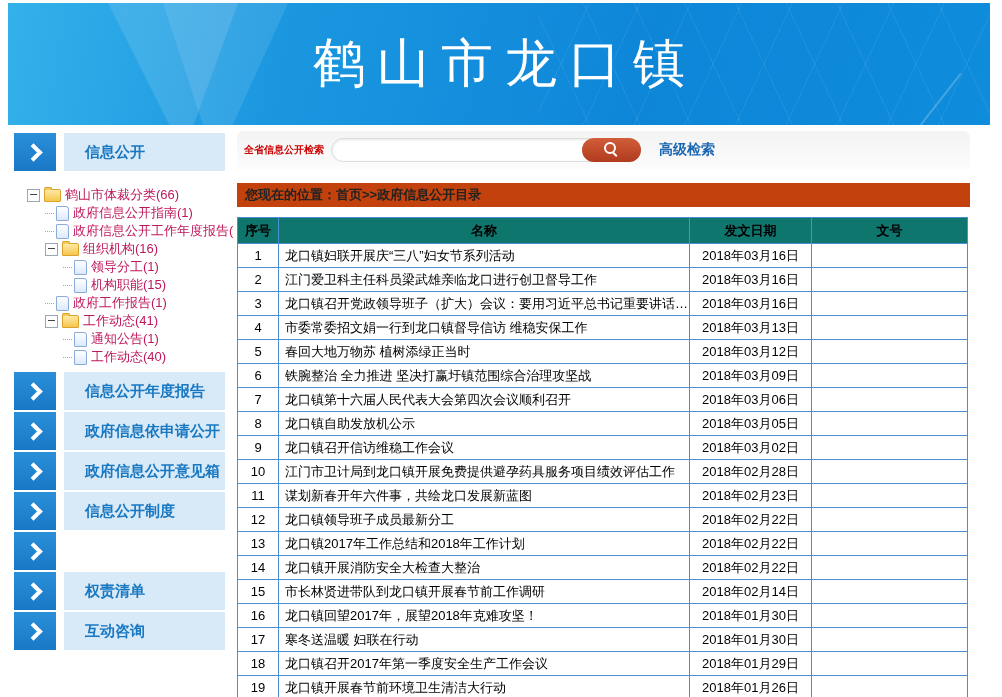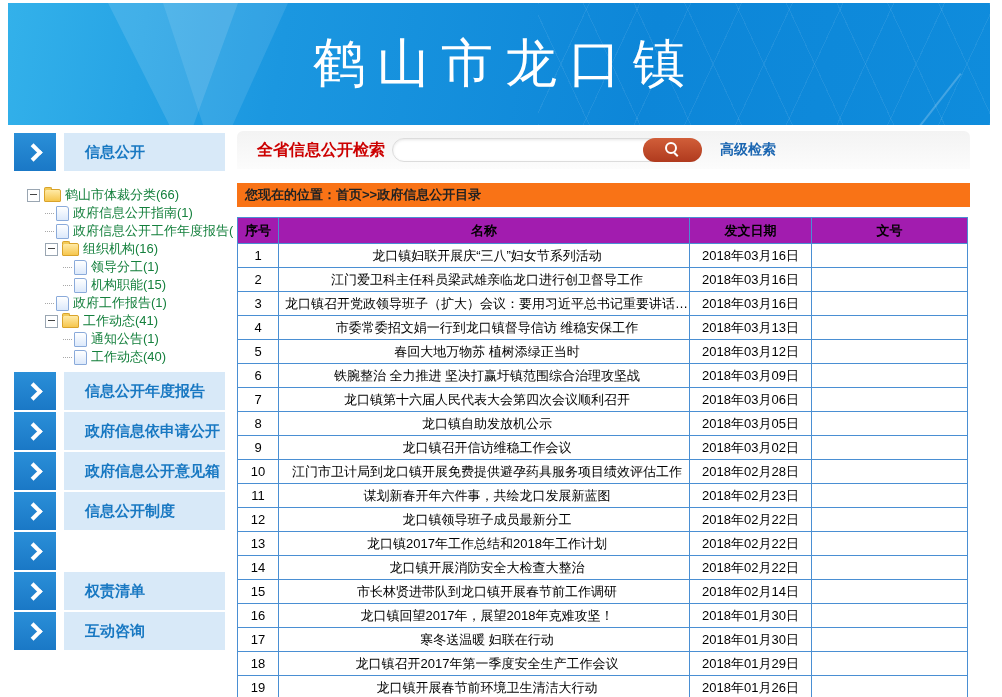--- a/index.html
+++ b/index.html
@@ -26,58 +26,58 @@
   .side-btn{position:absolute;left:14px;width:211px;height:38px;display:flex;cursor:pointer;gap:8px;}
   .side-btn .sq{width:42px;height:38px;background:linear-gradient(#2a8fd8,#1a78c6);
         display:flex;align-items:center;justify-content:center;flex:none;}
   .chev{width:9px;height:9px;border-top:4px solid #fff;border-right:4px solid #fff;
         transform:rotate(45deg);margin-right:3px;}
   .side-btn .lbl{flex:1;background:#d8e9f8;color:#1878c2;font-weight:bold;font-size:15px;
         line-height:38px;padding-left:21px;white-space:nowrap;overflow:hidden;}
 
   
   .tree{position:absolute;left:27px;top:186px;width:206px;overflow:hidden;}
-  .tree-row{height:18px;display:flex;align-items:center;font-size:13px;color:#15803d;white-space:nowrap;cursor:pointer;}
+  .tree-row{height:18px;display:flex;align-items:center;font-size:13px;color:#be185d;white-space:nowrap;cursor:pointer;}
   .tree-row.lv1{margin-left:18px;}
   .tree-row.lv2{margin-left:36px;}
   .minus{width:11px;height:11px;border:1px solid #9aa6b2;background:#fff;position:relative;flex:none;}
   .minus::after{content:"";position:absolute;left:2px;right:2px;top:4px;height:1px;background:#444;}
   .folder{width:15px;height:11px;background:linear-gradient(#ffeaa6,#f6c64d);border:1px solid #d9a32a;
         border-radius:2px 2px 1px 1px;position:relative;margin:0 4px 0 4px;flex:none;}
   .folder::before{content:"";position:absolute;top:-3px;left:-1px;width:6px;height:2px;background:#f3cb58;
         border:1px solid #d9a32a;border-bottom:none;border-radius:2px 2px 0 0;}
   .dot-line{width:9px;border-top:1px dotted #a8a8a8;margin-right:2px;flex:none;}
   .doc{width:11px;height:13px;background:linear-gradient(#ffffff,#dce9fb);border:1px solid #8aaada;
         border-radius:1px 3px 1px 1px;margin:0 4px 0 0;flex:none;}
   .tree-label{overflow:hidden;}
 
   
   .search-row{position:absolute;left:237px;top:131px;width:733px;height:38px;
         background:linear-gradient(#f3f3f3,#fcfcfc);border-radius:6px 6px 0 0;
         display:flex;align-items:center;box-sizing:border-box;}
-  .search-label{color:#cc0000;font-weight:bold;font-size:16px;margin-left:20px;flex:none;}
+  .search-label{color:#cc0000;font-weight:bold;font-size:10px;margin-left:7px;flex:none;}
   .search-box{position:relative;margin-left:7px;width:310px;height:24px;flex:none;}
   .search-input{box-sizing:border-box;width:310px;height:24px;border-radius:12px;border:1px solid #dcdcdc;
         box-shadow:inset 0 1px 3px rgba(0,0,0,0.10);padding:0 64px 0 12px;font-size:13px;outline:none;}
   .search-btn{position:absolute;right:0;top:0;width:59px;height:24px;border-radius:12px;border:none;
         background:linear-gradient(#d15e39,#b03a1e);display:flex;align-items:center;justify-content:center;cursor:pointer;}
   .mag{position:relative;width:8px;height:8px;border:2px solid #fff;border-radius:50%;margin:-4px 4px 0 0;}
   .mag::after{content:"";position:absolute;width:2px;height:5px;background:#fff;left:8px;top:8px;transform:rotate(-45deg);}
   .advanced{color:#1b66b1;font-weight:bold;font-size:14px;margin-left:18px;cursor:pointer;text-decoration:none;}
 
-  .breadcrumb{position:absolute;left:237px;top:183px;width:733px;height:24px;background:#f97316;
+  .breadcrumb{position:absolute;left:237px;top:183px;width:733px;height:24px;background:#c2410c;
         line-height:24px;font-size:13px;font-weight:bold;color:#222;padding-left:8px;box-sizing:border-box;
         white-space:nowrap;overflow:hidden;}
 
   .table-wrap{position:absolute;left:237px;top:217px;width:733px;}
   table.doc-table{width:731px;table-layout:fixed;border-collapse:collapse;font-size:13px;color:#000;}
   .doc-table th,.doc-table td{border:1px solid #4a8fd3;padding:0;overflow:hidden;white-space:nowrap;}
-  .doc-table th{height:25px;font-weight:bold;text-align:center;background:#a21caf;}
+  .doc-table th{height:25px;font-weight:bold;text-align:center;background:#0f766e;}
   .doc-table td{height:23px;text-align:center;}
-  .doc-table td.name-cell{text-align:center;padding-left:6px;text-overflow:ellipsis;cursor:pointer;}
+  .doc-table td.name-cell{text-align:left;padding-left:6px;text-overflow:ellipsis;cursor:pointer;}
 </style>
 </head>
 <body>
 
 <div class="page">
 
   <div class="banner">
     <div class="tri1"></div>
     <div class="tri2"></div>
     <div class="diag-line"></div>

